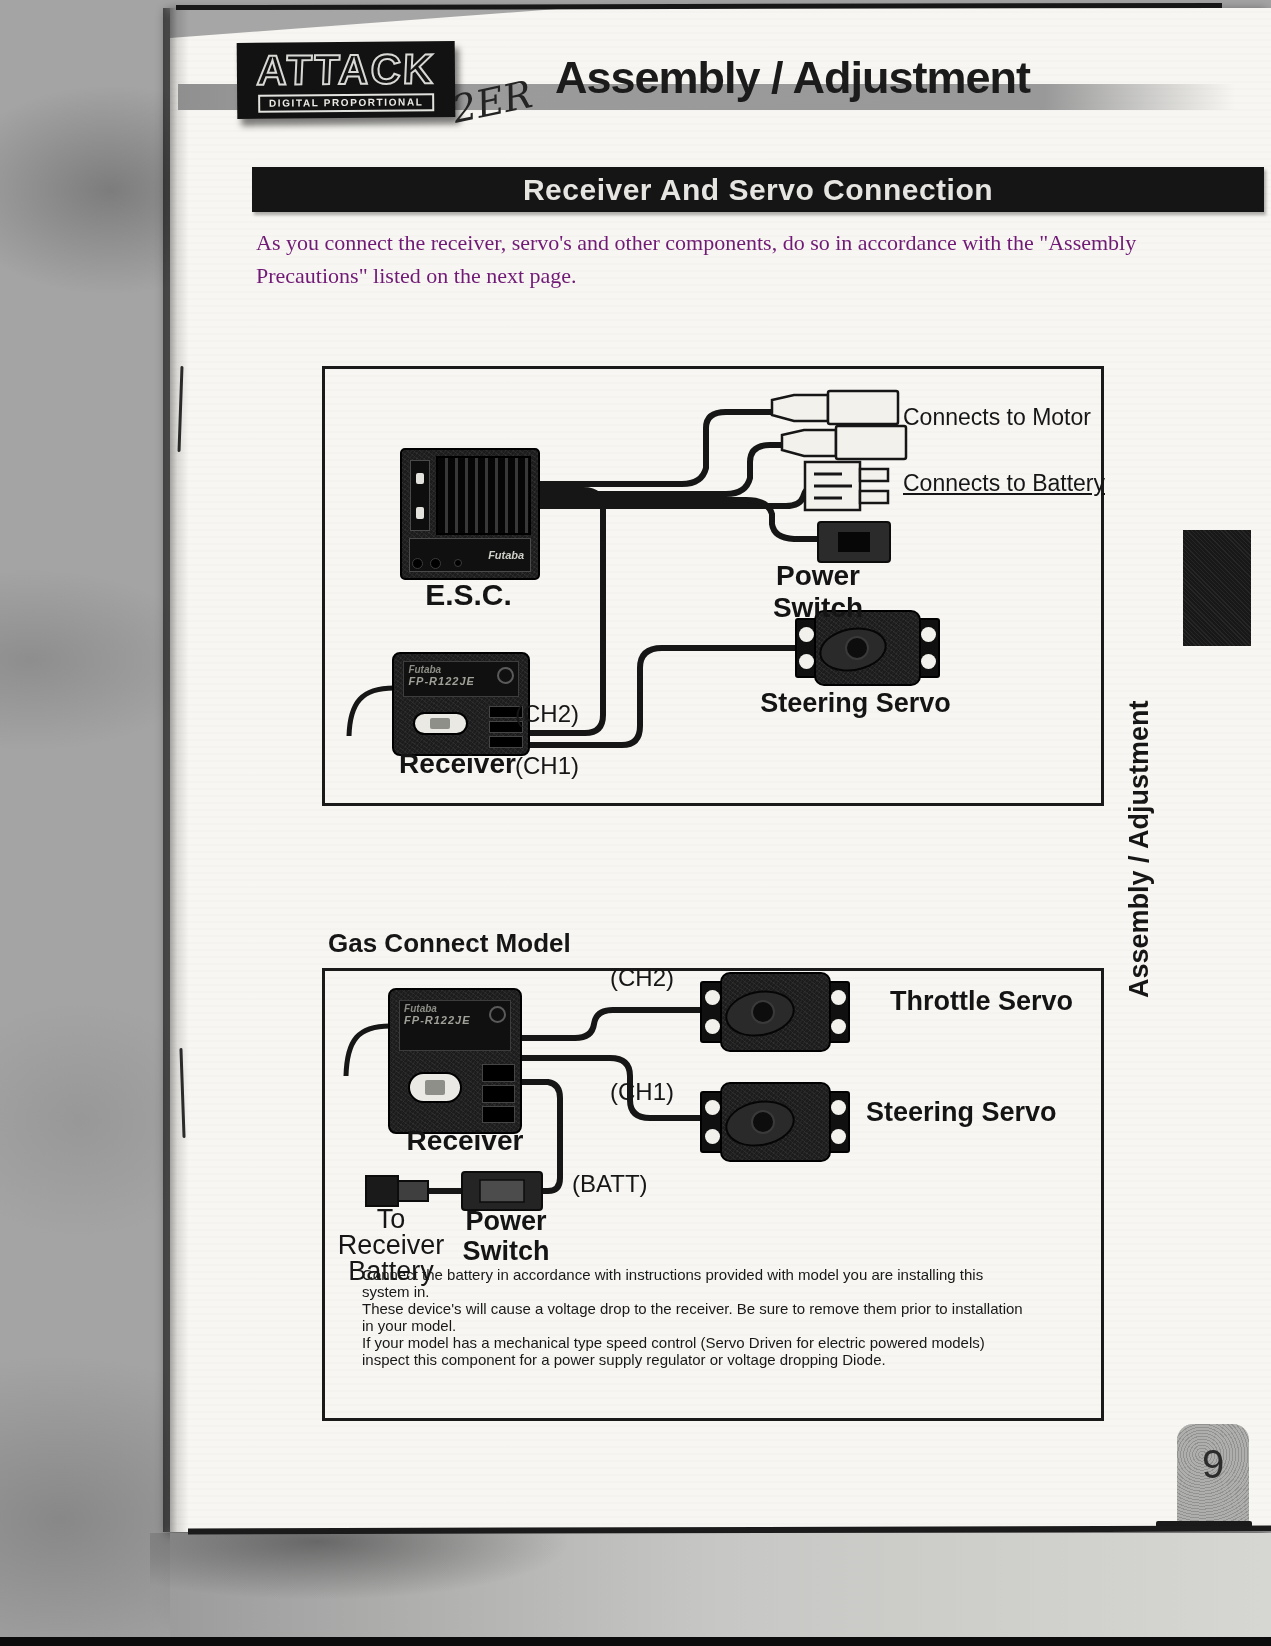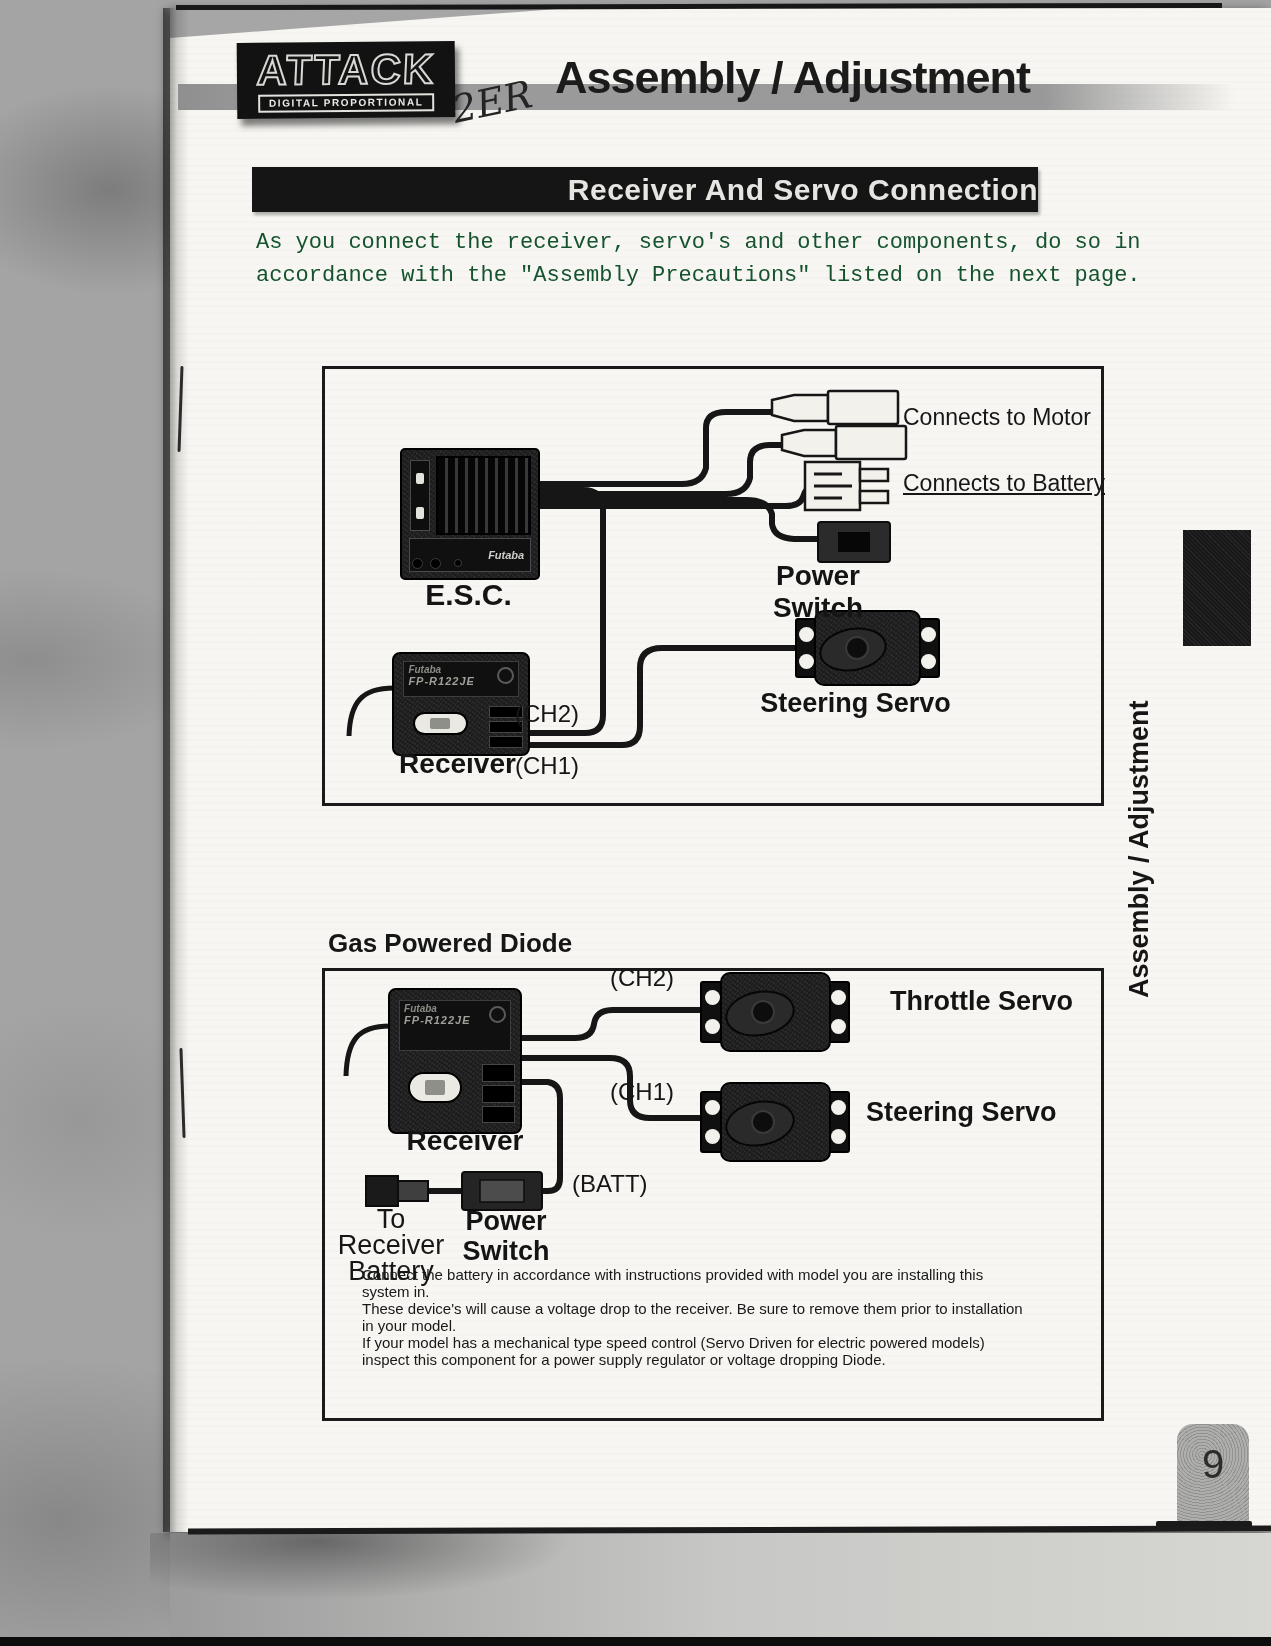--- a/index.html
+++ b/index.html
@@ -40,26 +40,26 @@
   .logo-box{left:237px;top:42px;width:218px;height:76px;background:#121212;
     display:flex;flex-direction:column;align-items:center;justify-content:center;
     transform:rotate(-.5deg);box-shadow:4px 7px 6px rgba(0,0,0,.5);}
   .logo-word{font-size:42px;line-height:1;font-weight:900;color:#141414;
     -webkit-text-stroke:2px #d8d8d4;letter-spacing:2px;transform:skewX(-3deg);}
   .logo-sub-box{margin-top:3px;border:2px solid #e2e2de;padding:0 9px;}
   .logo-sub{font-size:10px;font-weight:bold;color:#eceae6;letter-spacing:1.6px;line-height:14px;}
   .handwriting{left:452px;top:80px;font-family:"DejaVu Serif",serif;font-style:italic;
     font-size:38px;color:#242424;transform:rotate(-12deg);}
   .title{left:555px;top:52px;font-size:45px;font-weight:bold;color:#1b1b1b;letter-spacing:-1px;}
-  .banner{left:252px;top:167px;width:786px;height:45px;background:#151515;
-    display:flex;align-items:center;justify-content:flex-end;
+  .banner{left:252px;top:167px;width:1012px;height:45px;background:#151515;
+    display:flex;align-items:center;justify-content:center;
     box-shadow:2px 3px 3px rgba(0,0,0,.3);}
   .banner span{color:#e6e5e2;font-size:30px;font-weight:bold;letter-spacing:.5px;}
-  .intro{left:256px;top:226px;width:905px;margin:0;font-family:Liberation Mono, monospace;
-    font-size:22px;line-height:33px;color:#14532d;}
+  .intro{left:256px;top:226px;width:905px;margin:0;font-family:Liberation Serif, serif;
+    font-size:22px;line-height:33px;color:#701a75;}
 
   
   .dhead{font-weight:bold;color:#161616;}
   .h-d1{left:318px;top:330px;font-size:25px;}
   .h-d2{left:328px;top:928px;font-size:26px;}
   .dbox{border:3px solid #1a1a1a;background:transparent;}
   .dbox1{left:322px;top:366px;width:776px;height:434px;}
   .dbox2{left:322px;top:968px;width:776px;height:447px;}
   .dbox svg{position:absolute;left:-3px;top:-3px;}
 
@@ -235,21 +235,21 @@
 
   <div class="abs lbl-bold ctr" style="left:396px;top:578px;width:145px;font-size:30px;">E.S.C.</div>
   <div class="abs lbl-bold ctr" style="left:380px;top:748px;width:155px;font-size:28px;">Receiver</div>
   <div class="abs lbl-bold ctr" style="left:758px;top:688px;width:195px;font-size:27px;">Steering Servo</div>
   <div class="abs lbl" style="left:903px;top:404px;font-size:23px;">Connects to Motor</div>
   <div class="abs lbl" style="left:903px;top:470px;font-size:23px;text-decoration:underline;">Connects to Battery</div>
   <div class="abs lbl-bold ctr" style="left:733px;top:560px;width:170px;font-size:28px;">Power Switch</div>
   <div class="abs lbl" style="left:515px;top:700px;font-size:24px;">(CH2)</div>
   <div class="abs lbl" style="left:515px;top:752px;font-size:24px;">(CH1)</div>
 
-  <div class="abs dhead h-d2">Gas Powered Diode</div>
+  <div class="abs dhead h-d2">Gas Connect Model</div>
 
   <div class="abs dbox dbox2">
     <svg width="776" height="447" viewBox="0 0 776 447">
       <g fill="none" stroke="#161616" stroke-width="6">
 
         <path d="M68 58 C 36 58 25 72 24 108" stroke-width="5"></path>
 
         <path d="M196 70 H253 Q270 70 272 56 Q274 42 291 42 H380"></path>
 
         <path d="M196 90 H288 Q308 90 308 108 V132 Q308 150 328 150 H380"></path>

